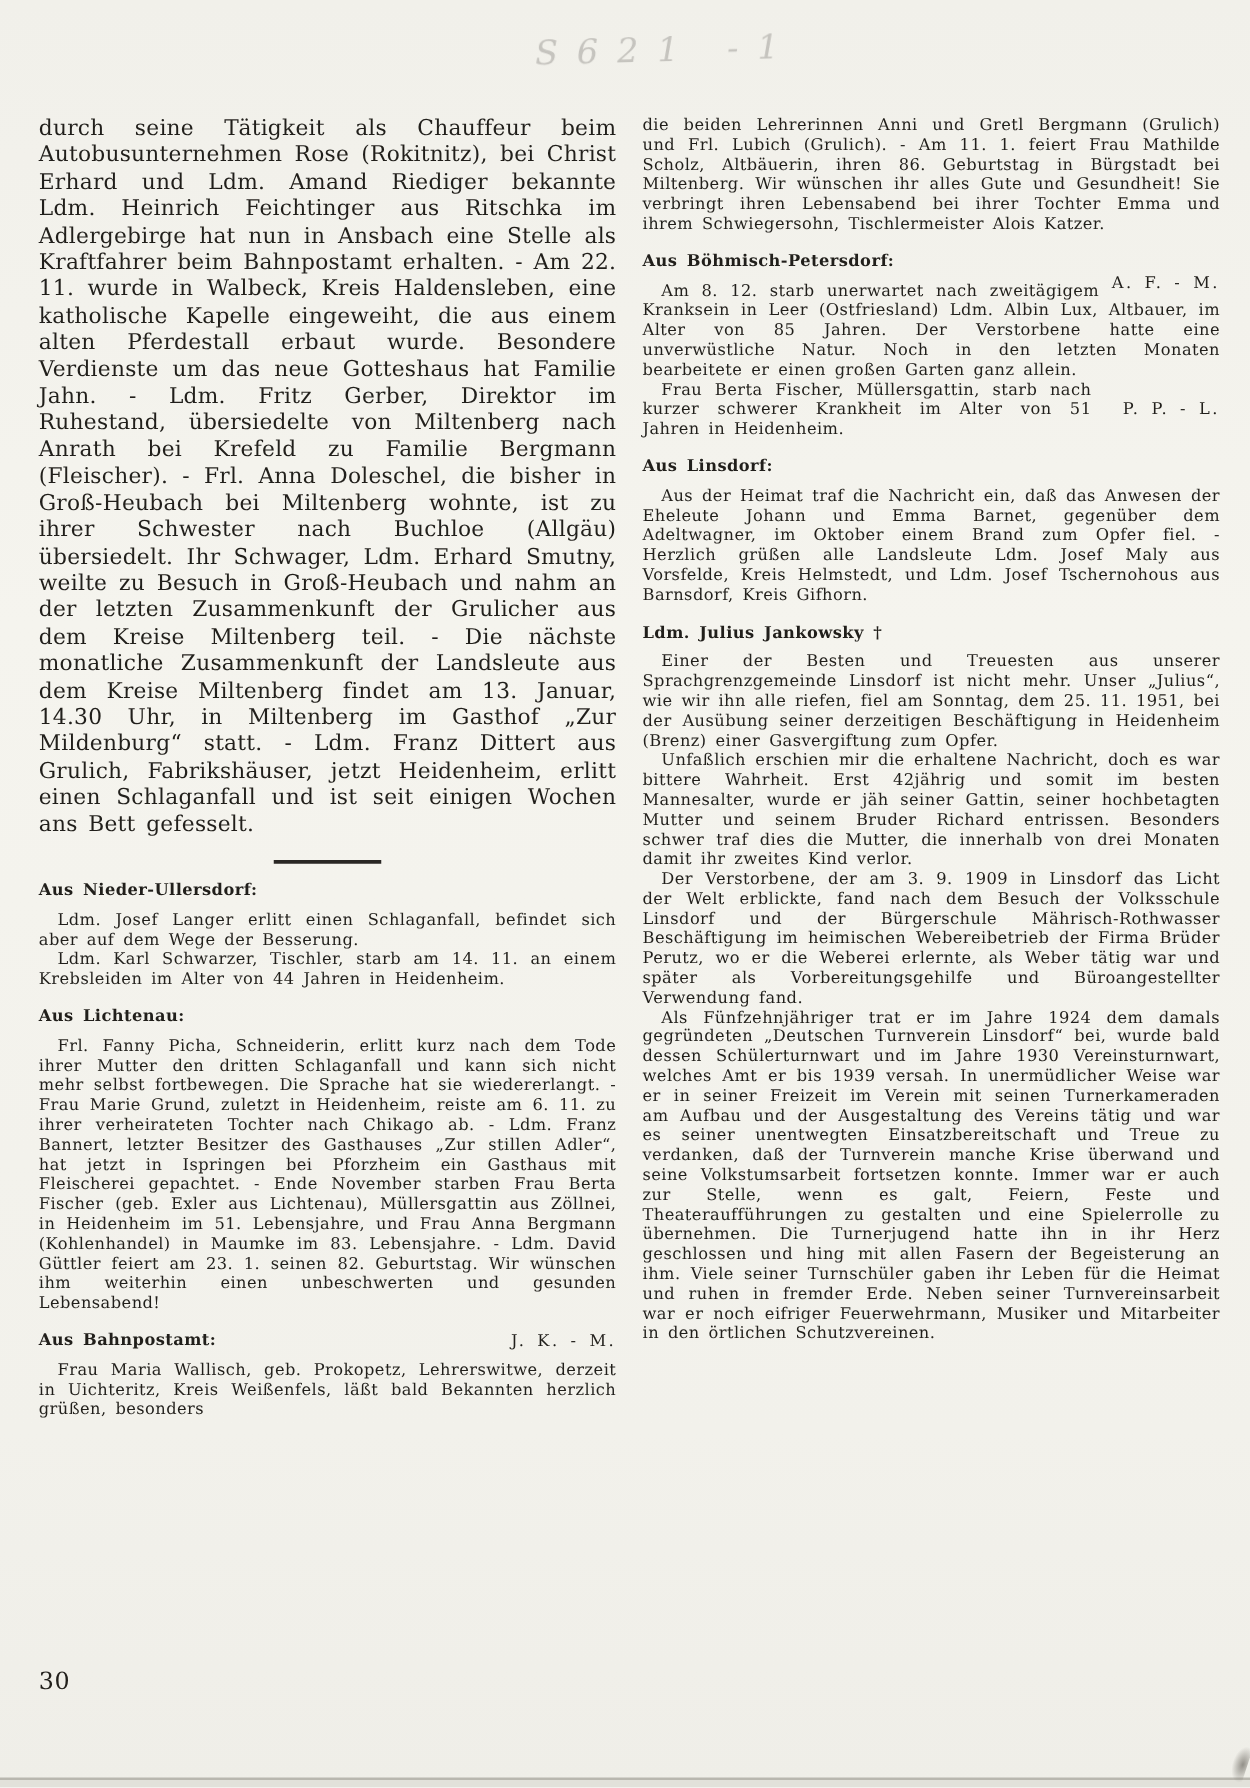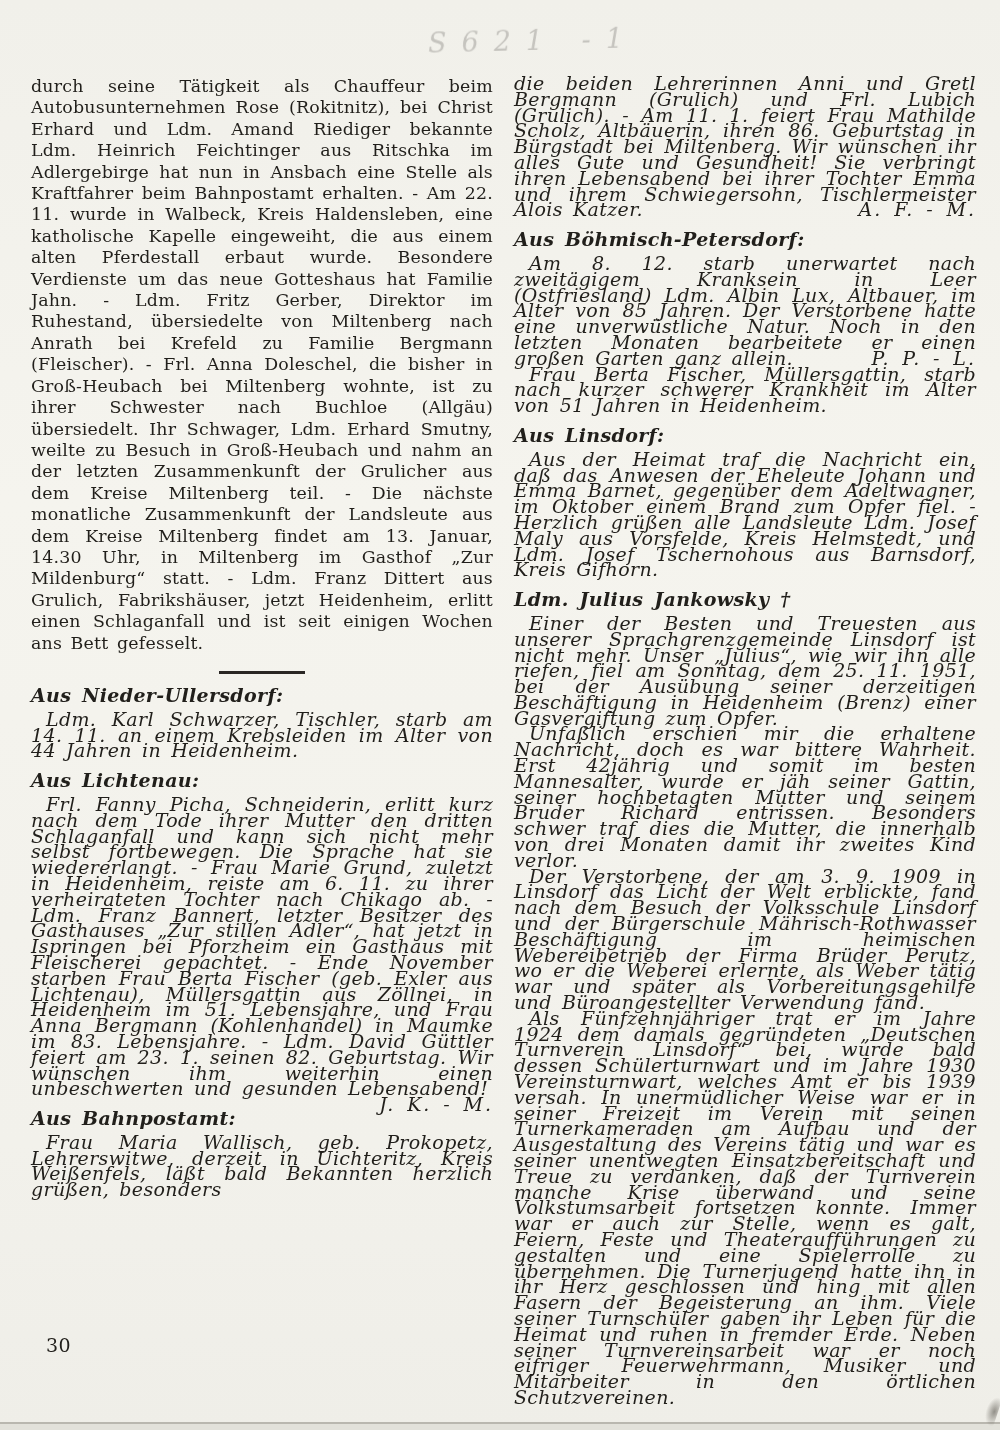--- a/index.html
+++ b/index.html
@@ -5,36 +5,36 @@
   html,body{margin:0;padding:0;}
   body{
     width:1000px;height:1430px;
     background:linear-gradient(180deg,#f1f0ea 0%,#f5f4ee 35%,#f2f1eb 80%,#efeee8 100%);
     font-family:"DejaVu Serif", serif;
     color:#211f1b;
     position:relative;
     overflow:hidden;
   }
   .col{
-    position:absolute;top:76px;width:462px;text-align:justify;
+    position:absolute;top:93px;width:462px;text-align:justify;
   }
   .col-left{left:31px;}
   .col-right{left:514px;}
   .lead{font-size:17.4px;line-height:21.4px;word-spacing:0.16em;letter-spacing:0.2px;}
-  .small{font-size:19px;line-height:15.8px;word-spacing:0.2em;letter-spacing:0.35px;font-style:italic;}
+  .small{font-size:13px;line-height:15.8px;word-spacing:0.2em;letter-spacing:0.35px;}
   p{margin:0;text-indent:15px;}
   p.noindent{text-indent:0;}
   h3{
     font-size:15.4px;font-weight:bold;text-align:left;
     margin:14px 0 8px;letter-spacing:0.8px;line-height:18px;
   }
-  .sig{float:right;padding-left:10px;letter-spacing:2px;}
+  .sig{float:right;padding-left:10px;letter-spacing:2px;margin-top:31px;}
   .divider{width:86px;height:3px;background:#2a2724;margin:17px auto 4px;}
   .page-number{
-    position:absolute;left:46px;top:1334px;font-size:19px;
+    position:absolute;left:31px;top:1334px;font-size:19px;
     letter-spacing:0.5px;
   }
   .pencil{
     position:absolute;left:428px;top:24px;width:280px;
     font-family:"DejaVu Serif", serif;font-style:italic;
     font-size:27px;color:rgba(95,92,88,0.30);
     letter-spacing:15px;transform:rotate(-1.5deg);
     filter:blur(0.4px);
   }
   .scan-edge-line{
@@ -55,20 +55,21 @@
 <body>
 
 <div class="pencil">S621 -1</div>
 
 <div class="col col-left">
   <p class="noindent lead">durch seine Tätigkeit als Chauffeur beim Autobusunternehmen Rose (Rokitnitz), bei Christ Erhard und Ldm. Amand Riediger bekannte Ldm. Heinrich Feichtinger aus Ritschka im Adlergebirge hat nun in Ansbach eine Stelle als Kraftfahrer beim Bahnpostamt erhalten. - Am 22. 11. wurde in Walbeck, Kreis Haldensleben, eine katholische Kapelle eingeweiht, die aus einem alten Pferdestall erbaut wurde. Besondere Verdienste um das neue Gotteshaus hat Familie Jahn. - Ldm. Fritz Gerber, Direktor im Ruhestand, übersiedelte von Miltenberg nach Anrath bei Krefeld zu Familie Bergmann (Fleischer). - Frl. Anna Doleschel, die bisher in Groß-Heubach bei Miltenberg wohnte, ist zu ihrer Schwester nach Buchloe (Allgäu) übersiedelt. Ihr Schwager, Ldm. Erhard Smutny, weilte zu Besuch in Groß-Heubach und nahm an der letzten Zusammenkunft der Grulicher aus dem Kreise Miltenberg teil. - Die nächste monatliche Zusammenkunft der Landsleute aus dem Kreise Miltenberg findet am 13. Januar, 14.30 Uhr, in Miltenberg im Gasthof „Zur Mildenburg“ statt. - Ldm. Franz Dittert aus Grulich, Fabrikshäuser, jetzt Heidenheim, erlitt einen Schlaganfall und ist seit einigen Wochen ans Bett gefesselt.</p>
 
   <div class="divider"></div>
 
   <h3 class="small">Aus Nieder-Ullersdorf:</h3>
+  <p class="small">Ldm. Josef Langer erlitt einen Schlaganfall, befindet sich aber auf dem Wege der Besserung.</p>
 
   <p class="small">Ldm. Karl Schwarzer, Tischler, starb am 14. 11. an einem Krebsleiden im Alter von 44 Jahren in Heidenheim.</p>
 
   <h3 class="small">Aus Lichtenau:</h3>
   <p class="small"><span>Frl. Fanny Picha, Schneiderin, erlitt kurz nach dem Tode ihrer Mutter den dritten Schlaganfall und kann sich nicht mehr selbst fortbewegen. Die Sprache hat sie wiedererlangt. - Frau Marie Grund, zuletzt in Heidenheim, reiste am 6. 11. zu ihrer verheirateten Tochter nach Chikago ab. - Ldm. Franz Bannert, letzter Besitzer des Gasthauses „Zur stillen Adler“, hat jetzt in Ispringen bei Pforzheim ein Gasthaus mit Fleischerei gepachtet. - Ende November starben Frau Berta Fischer (geb. Exler aus Lichtenau), Müllersgattin aus Zöllnei, in Heidenheim im 51. Lebensjahre, und Frau Anna Bergmann (Kohlenhandel) in Maumke im 83. Lebensjahre. - Ldm. David Güttler feiert am 23. 1. seinen 82. Geburtstag. Wir wünschen ihm weiterhin einen unbeschwerten und gesunden Lebensabend!</span><span class="sig">J. K. - M.</span></p>
 
   <h3 class="small">Aus Bahnpostamt:</h3>
   <p class="small">Frau Maria Wallisch, geb. Prokopetz, Lehrerswitwe, derzeit in Uichteritz, Kreis Weißenfels, läßt bald Bekannten herzlich grüßen, besonders</p>
 </div>
 

